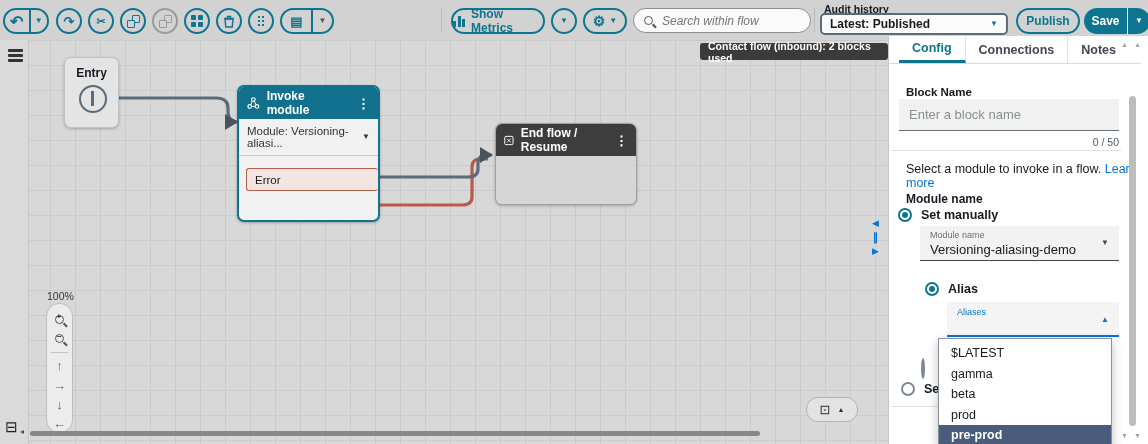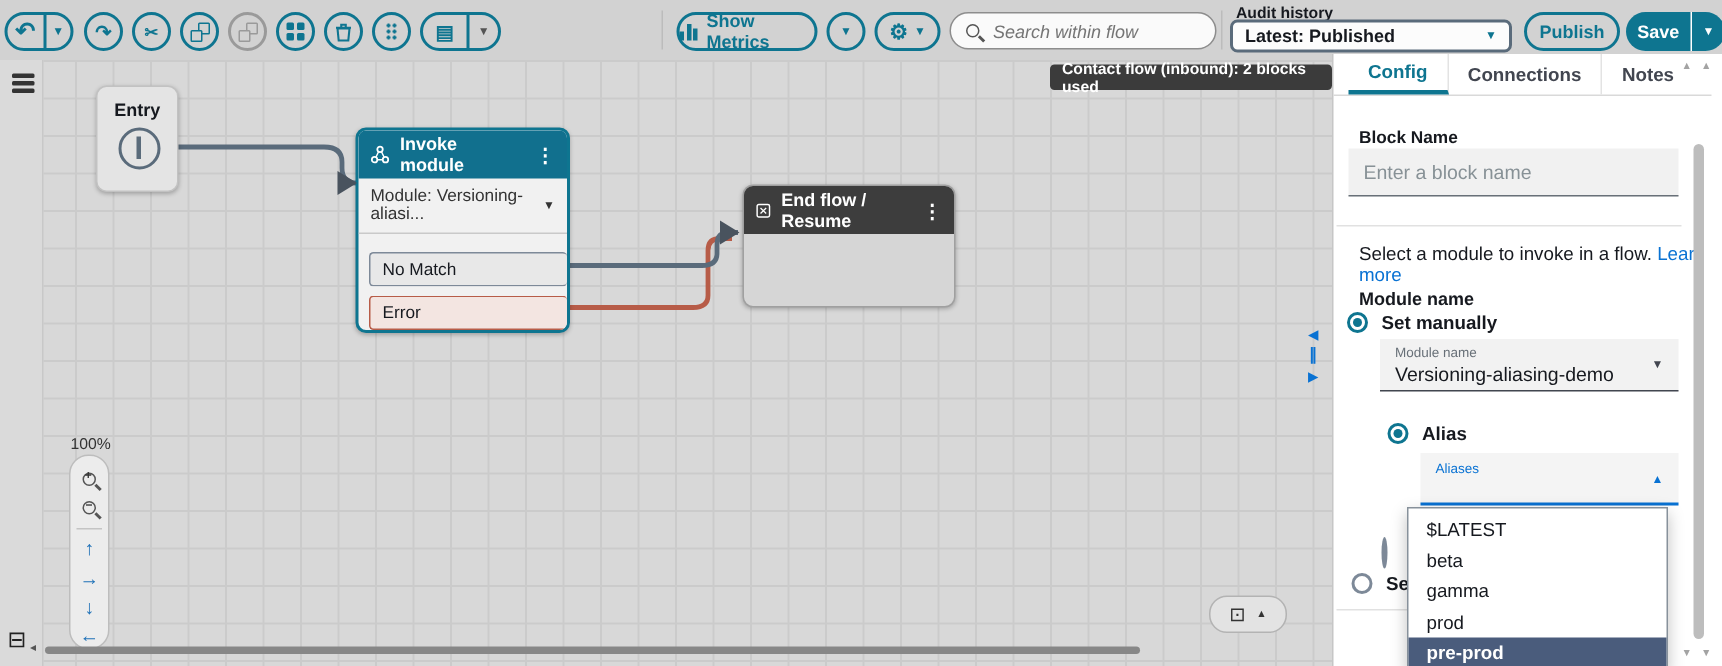--- a/index.html
+++ b/index.html
@@ -232,21 +232,20 @@
         </svg>
         <span>Invoke module</span>
         <span class="spacer"></span>
         <span class="more">⋮</span>
       </div>
       <div class="mod-row">
         <span>Module: Versioning-aliasi...</span>
         <span class="caret">▼</span>
       </div>
       <div style="padding-top:6px">
-        <div class="outbox">No Match</div>
         <div class="outbox err">Error</div>
       </div>
     </div>
     <div class="notch" style="left:225px;top:74px"></div>
 
     <div class="node end-node">
       <div class="node-head">
         <svg width="13" height="13" viewBox="0 0 13 13">
           <rect x="1" y="1" width="11" height="11" rx="1.5" fill="none" stroke="#fff" stroke-width="1.3"></rect>
           <path d="M4 4l5 5 M9 4 4 9" stroke="#fff" stroke-width="1.2"></path>
@@ -293,20 +292,21 @@
     <div class="tabs">
       <div class="tab active">Config</div>
       <div class="tab">Connections</div>
       <div class="tab" style="border-right:none">Notes</div>
     </div>
     <span class="scrollhint" style="left:232px;top:5px">▲</span>
     <span class="scrollhint" style="left:245px;top:5px">▲</span>
 
     <div class="abs plabel" style="left:17px;top:50px">Block Name</div>
     <input class="pinput" type="text" placeholder="Enter a block name" style="">
+    <div class="counter">0 / 50</div>
     <div class="pdiv" style="left:2px;top:114px;width:230px"></div>
 
     <div class="desc">
       <span>Select a module to invoke in a flow.</span>
       <span class="link">Learn more</span>
     </div>
 
     <div class="abs plabel" style="left:17px;top:156px;font-size:12px">Module name</div>
 
     <div class="radrow" style="left:9px;top:172px">
@@ -334,22 +334,22 @@
     <span class="rad off abs" style="left:32px;top:324px"></span>
     <div class="radrow" style="left:12px;top:346px">
       <span class="rad off"></span>
       <span>Set</span>
     </div>
     <div class="pdiv" style="left:2px;top:370px;width:47px"></div>
 
     
     <div class="dropdown">
       <div class="opt">$LATEST</div>
+      <div class="opt">gamma</div>
       <div class="opt">beta</div>
-      <div class="opt">gamma</div>
       <div class="opt">prod</div>
       <div class="opt sel">pre-prod</div>
     </div>
 
     <div class="vthumb"></div>
     <span class="scrollhint" style="left:232px;top:396px">▼</span>
     <span class="scrollhint" style="left:245px;top:396px">▼</span>
   </div>
 </div>
 

